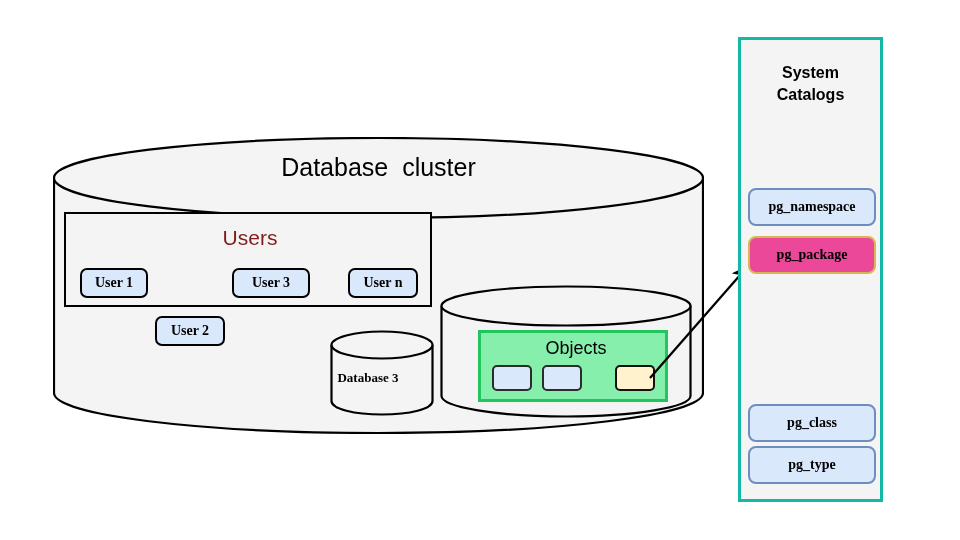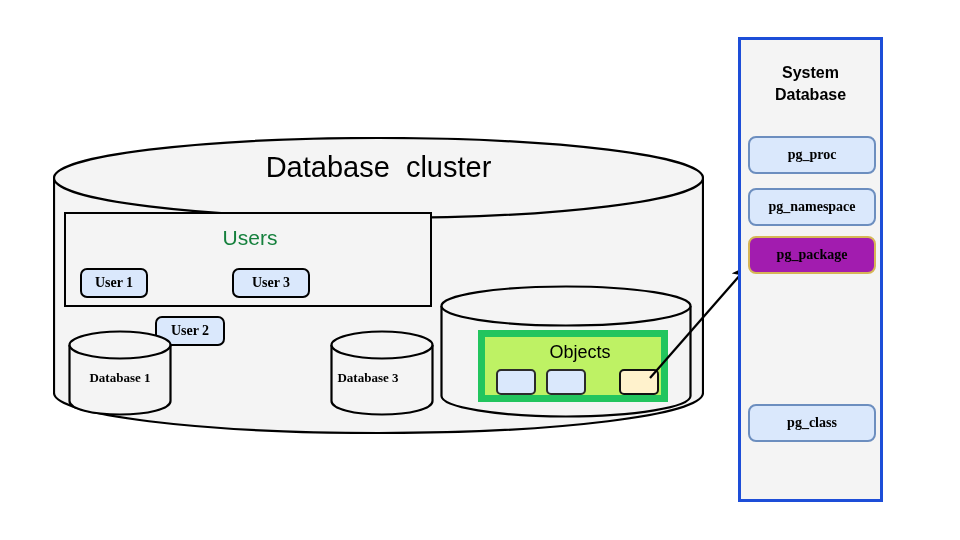--- a/index.html
+++ b/index.html
@@ -19,41 +19,41 @@
 
   
   #cluster-cylinder {
     left: 53px; top: 137px;
     width: 651px; height: 297px;
   }
   #cluster-title {
     left: 53px; top: 150px;
     width: 651px;
     text-align: center;
-    font-size: 29px;
+    font-size: 25px;
     color: #000000;
     white-space: pre;
     line-height: 34px;
   }
 
   
   #users-box {
     left: 64px; top: 212px;
     width: 368px; height: 95px;
     border: 2px solid #000000;
     background: #f4f4f4;
     box-sizing: border-box;
   }
   #users-title {
     position: absolute;
     left: 0; top: 12px;
     width: 368px;
     text-align: center;
     font-size: 21px;
-    color: #15803d;
+    color: #7f1d1d;
   }
   .user-chip {
     position: absolute;
     height: 30px;
     background: #dae8fc;
     border: 2px solid #000000;
     border-radius: 7px;
     box-sizing: border-box;
     display: flex;
     align-items: center;
@@ -85,22 +85,22 @@
   }
 
   
   #objects-cylinder {
     left: 440px; top: 285px;
     width: 252px; height: 133px;
   }
   #objects-box {
     left: 478px; top: 330px;
     width: 190px; height: 72px;
-    border: 7px solid #22c55e;
-    background: #bef264;
+    border: 3px solid #22c55e;
+    background: #86efac;
     box-sizing: border-box;
   }
   #objects-title {
     position: absolute;
     left: 0; top: 5px;
     width: 190px;
     text-align: center;
     font-size: 18px;
     color: #000000;
   }
@@ -113,21 +113,21 @@
     box-sizing: border-box;
   }
   #object-chip-0 { left: 11px; background: #dae8fc; }
   #object-chip-1 { left: 61px; background: #dae8fc; }
   #object-chip-2 { left: 134px; background: #fff2cc; border-color: #111111; }
 
   
   #catalogs-panel {
     left: 738px; top: 37px;
     width: 145px; height: 465px;
-    border: 3px solid #1d4ed8;
+    border: 3px solid #14b8a6;
     background: #f4f4f4;
     box-sizing: border-box;
     padding-left: 7px;
   }
   #catalogs-title {
     position: absolute;
     left: 0; top: 22px;
     width: 139px;
     text-align: center;
     font-size: 16px;
@@ -146,21 +146,21 @@
     display: flex;
     align-items: center;
     justify-content: center;
     font-family: "Liberation Serif", serif;
     font-weight: bold;
     font-size: 14px;
     color: #000000;
   }
   #catalog-chip-0 { top: 96px; }
   #catalog-chip-1 { top: 148px; text-align: center; }
-  #catalog-chip-2 { top: 196px; background: #a21caf; border-color: #d6b656; }
+  #catalog-chip-2 { top: 196px; background: #ec4899; border-color: #d6b656; }
   #catalog-chip-3 { top: 358px; margin-top: 6px; }
   #catalog-chip-4 { top: 406px; }
 
   
   #connector-arrow {
     left: 630px; top: 250px;
     width: 140px; height: 145px;
     pointer-events: none;
   }
 </style>
@@ -175,29 +175,23 @@
   </svg>
 
   <div class="abs" id="cluster-title">Database  cluster</div>
 
   <div class="abs" id="users-box">
     <div id="users-title">Users</div>
 
     <div class="user-chip" id="user-chip-0">User 1</div>
     <div class="user-chip" id="user-chip-1">User 2</div>
     <div class="user-chip" id="user-chip-2">User 3</div>
-  </div>
-
-  <div class="db-cyl" id="db-cyl-0">
-    <svg viewBox="0 0 104 86" width="104" height="86" xmlns="http://www.w3.org/2000/svg">
-      <path d="M 1.5 15 L 1.5 71 C 1.5 79 24.5 84.5 52 84.5 C 79.5 84.5 102.5 79 102.5 71 L 102.5 15" fill="#f4f4f4" stroke="#000000" stroke-width="2.2" stroke-linejoin="round"></path>
-      <ellipse cx="52" cy="15" rx="50.5" ry="13.5" fill="#f4f4f4" stroke="#000000" stroke-width="2.2"></ellipse>
-    </svg>
-    <div class="db-cyl-label">Database 1</div>
-  </div>
+    <div class="user-chip" id="user-chip-3">User n</div>
+  </div>
+
 
 
   <div class="db-cyl" id="db-cyl-2">
     <svg viewBox="0 0 104 86" width="104" height="86" xmlns="http://www.w3.org/2000/svg">
       <path d="M 1.5 15 L 1.5 71 C 1.5 79 24.5 84.5 52 84.5 C 79.5 84.5 102.5 79 102.5 71 L 102.5 15" fill="#f4f4f4" stroke="#000000" stroke-width="2.2" stroke-linejoin="round"></path>
       <ellipse cx="52" cy="15" rx="50.5" ry="13.5" fill="#f4f4f4" stroke="#000000" stroke-width="2.2"></ellipse>
     </svg>
     <div class="db-cyl-label">Database 3</div>
   </div>
 
@@ -218,22 +212,22 @@
       <marker id="arrowhead" markerWidth="9" markerHeight="9" refX="7.5" refY="3.4" orient="auto" markerUnits="strokeWidth">
         <path d="M 0 0 L 8 3.4 L 0 6.8 L 2.1 3.4 z" fill="#000000"></path>
       </marker>
     </defs>
     <line x1="20" y1="128" x2="118" y2="16" stroke="#000000" stroke-width="2.2" marker-end="url(#arrowhead)"></line>
   </svg>
 
   <div class="abs" id="catalogs-panel">
     <div id="catalogs-title">
       <div>System</div>
-      <div>Database</div>
+      <div>Catalogs</div>
     </div>
 
-    <div class="catalog-chip" id="catalog-chip-0">pg_proc</div>
     <div class="catalog-chip" id="catalog-chip-1">pg_namespace</div>
     <div class="catalog-chip" id="catalog-chip-2">pg_package</div>
     <div class="catalog-chip" id="catalog-chip-3">pg_class</div>
+    <div class="catalog-chip" id="catalog-chip-4">pg_type</div>
   </div>
 
 </div>
 
 </body></html>

